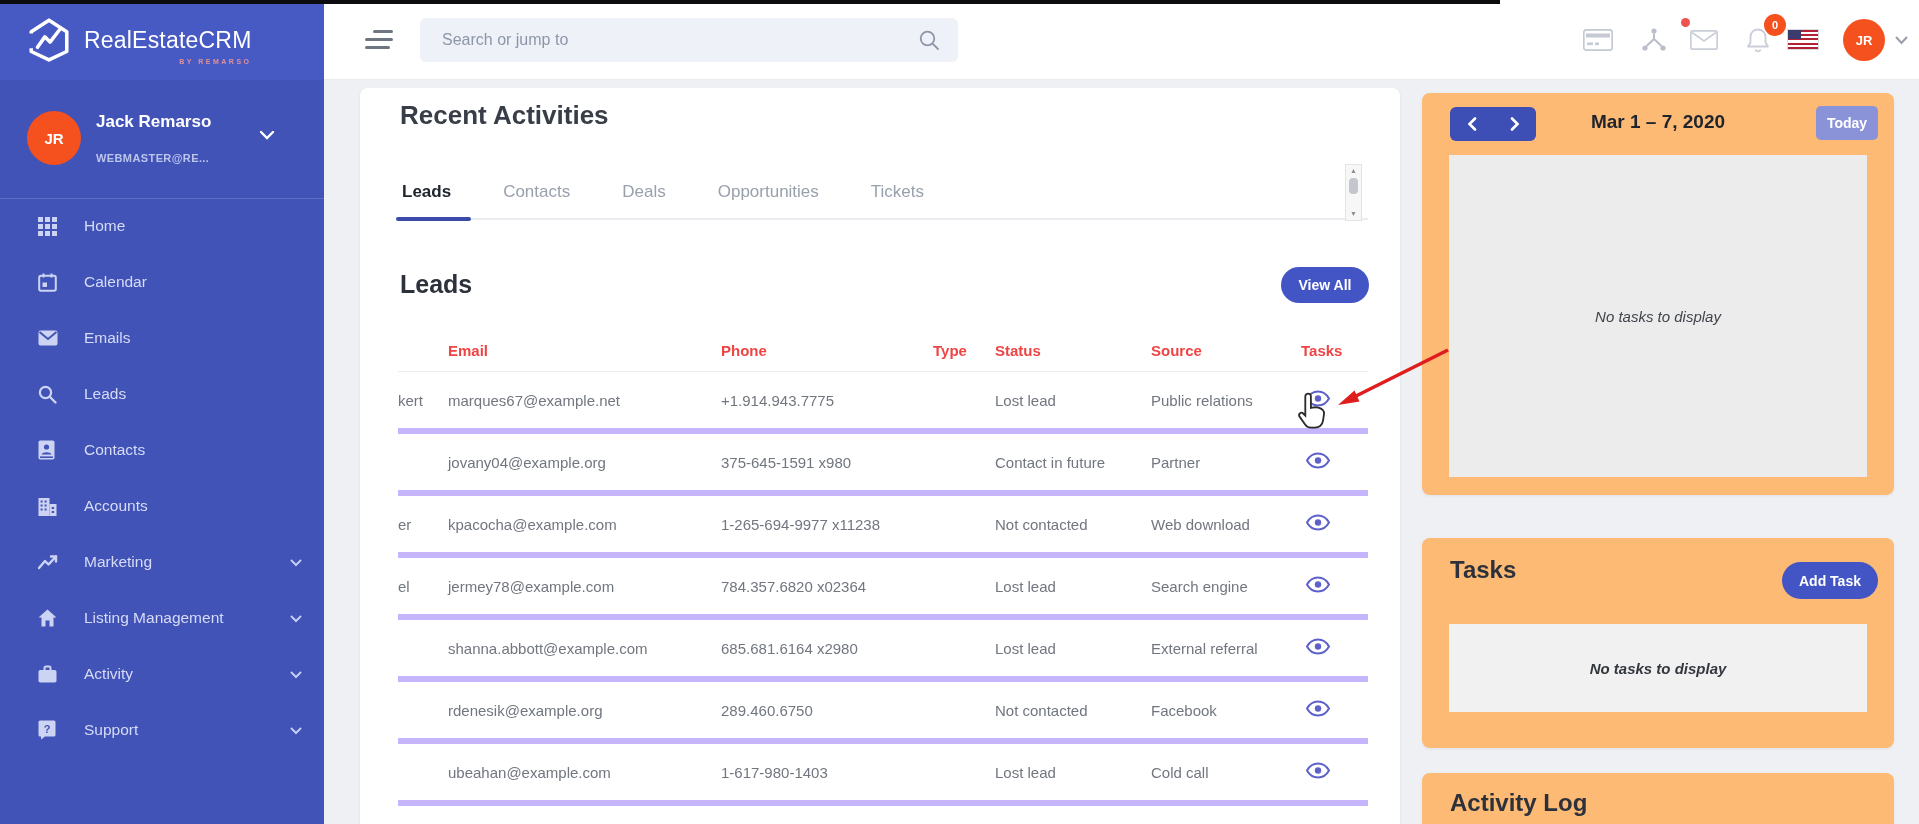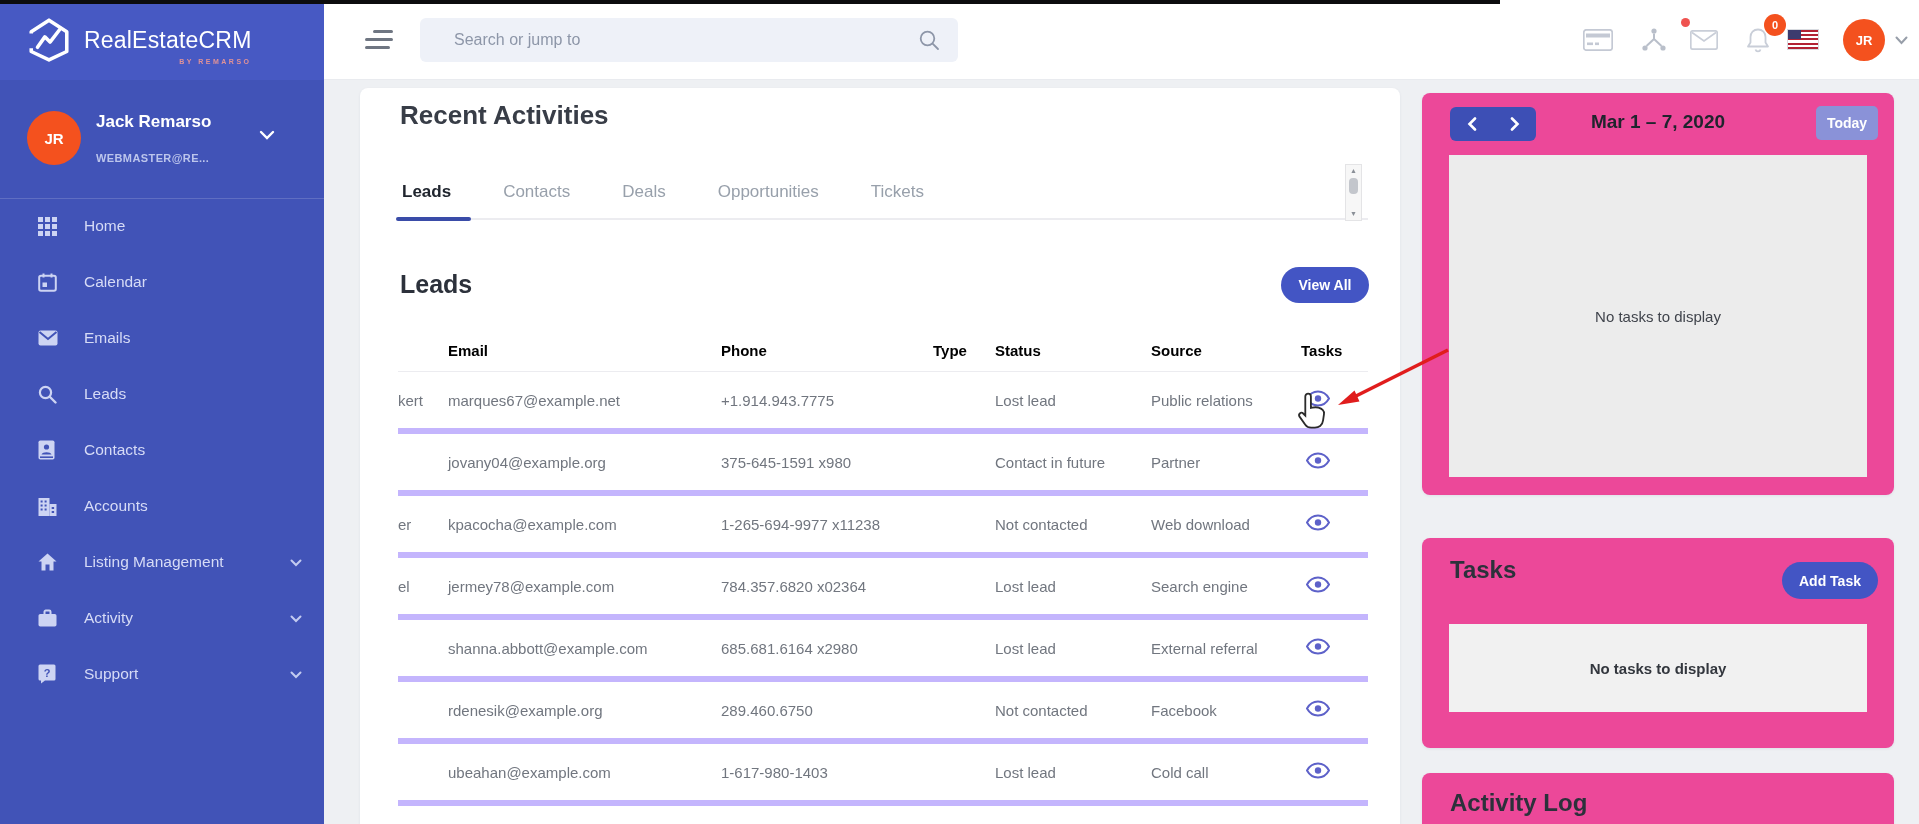--- a/index.html
+++ b/index.html
@@ -36,21 +36,21 @@
   
   .topbar { position:absolute; left:324px; top:0; width:1595px; height:80px; background:#fff;
             border-bottom:1px solid #e9ebef; z-index:30; }
   .hamburger { position:absolute; left:41px; top:29px; width:28px; height:22px; cursor:pointer; }
   .hamburger span { position:absolute; height:2.6px; background:#6f7682; border-radius:2px; }
   .hamburger .l1 { left:8px; right:0; top:1px; }
   .hamburger .l2 { left:0; right:0; top:9px; }
   .hamburger .l3 { left:0; right:3px; top:17px; }
   .search-box { position:absolute; left:96px; top:18px; width:538px; height:44px; background:#eef1f8;
                 border-radius:6px; display:flex; align-items:center; }
-  .search-box input { flex:1; border:none; outline:none; background:transparent; padding:0 34px;
+  .search-box input { flex:1; border:none; outline:none; background:transparent; padding:0 22px;
                       font-size:16px; color:#4b5260; font-family:"Liberation Sans", sans-serif; }
   .search-box input::placeholder { color:#8d96a8; }
   .search-ic { margin-right:18px; }
   .tb-ic { position:absolute; top:24px; width:32px; height:32px; display:flex; align-items:center;
            justify-content:center; cursor:pointer; }
   .dot-red { position:absolute; left:-7px; top:-6px; width:9px; height:9px; border-radius:50%; background:#ef5350; }
   .badge { position:absolute; right:-12px; top:-10px; min-width:22px; height:22px; border-radius:11px;
            background:#f4511e; color:#fff; font-size:11px; font-weight:700; display:flex;
            align-items:center; justify-content:center; }
   .flag { position:absolute; left:1464px; top:30px; width:30px; height:19px; cursor:pointer;
@@ -76,44 +76,44 @@
   .mini-scrollbar .arr { font-size:7px; color:#8a8f97; line-height:11px; }
   .mini-scrollbar .thumb { width:9px; height:16px; background:#c3c6cc; border-radius:4px; margin-top:2px; }
   .section-head { position:absolute; left:40px; top:182px; font-size:25px; font-weight:800; color:#2c313b; }
   .view-all-btn { position:absolute; left:921px; top:179px; width:88px; height:36px; border:none;
                   border-radius:18px; background:#4355c4; color:#fff; font-size:14px; font-weight:700;
                   cursor:pointer; font-family:"Liberation Sans", sans-serif; }
 
   .leads-table { position:absolute; left:38px; top:242px; width:970px; }
   .t-row { display:grid; grid-template-columns:50px 273px 212px 62px 156px 150px 67px; align-items:center; }
   .t-head { height:42px; border-bottom:1px solid #ececf0; }
-  .t-head span { font-size:15px; font-weight:700; color:#000000; }
+  .t-head span { font-size:15px; font-weight:700; color:#ef4444; }
   .t-body .t-row { height:62px; border-bottom:6px solid #c4b5fd; font-size:15px; color:#71767f; }
   .cell-frag { overflow:visible; white-space:nowrap; }
   .eye-btn { width:34px; height:26px; border:none; background:transparent; cursor:pointer; padding:0; }
 
   
   .annot-arrow { position:absolute; left:1330px; top:344px; z-index:55; pointer-events:none; }
   .annot-cursor { position:absolute; left:1296px; top:392px; z-index:56; pointer-events:none; }
 
   
-  .card { position:absolute; background:#ec4899; border-radius:8px; box-shadow:0 1px 3px rgba(30,40,90,.07); }
+  .card { position:absolute; background:#fdba74; border-radius:8px; box-shadow:0 1px 3px rgba(30,40,90,.07); }
   .cal-card { left:1422px; top:93px; width:472px; height:402px; }
   .cal-nav { position:absolute; left:28px; top:14px; width:86px; height:34px; background:#3d4fb5;
              border-radius:6px; display:flex; cursor:pointer; }
   .cal-nav .half { flex:1; display:flex; align-items:center; justify-content:center; color:#fff;
                    font-size:15px; font-weight:700; }
   .cal-title { position:absolute; left:0; right:0; top:18px; text-align:center; font-size:19px;
                font-weight:800; color:#20242d; }
   .today-btn { position:absolute; right:16px; top:13px; width:62px; height:34px; border:none;
                border-radius:5px; background:#8a92d8; color:#fff; font-size:14px; font-weight:700;
                cursor:pointer; font-family:"Liberation Sans", sans-serif; }
   .cal-body { position:absolute; left:27px; right:27px; top:62px; height:322px; background:#ececec;
               display:flex; align-items:center; justify-content:center; }
-  .empty-msg { font-size:15px; color:#40444c; }
+  .empty-msg { font-size:15px; color:#40444c;font-style:italic; }
 
   .tasks-card { left:1422px; top:538px; width:472px; height:210px; }
   .tasks-title { position:absolute; left:28px; top:18px; font-size:24px; font-weight:800; color:#2c313b; }
   .add-task-btn { position:absolute; right:16px; top:24px; width:96px; height:37px; border:none;
                   border-radius:19px; background:#4355c4; color:#fff; font-size:14px; font-weight:700;
                   cursor:pointer; font-family:"Liberation Sans", sans-serif; }
   .tasks-body { position:absolute; left:27px; right:27px; top:86px; height:88px; background:#f1f1f1;
                 display:flex; align-items:center; justify-content:center; }
   .tasks-body .empty-msg { font-weight:700; color:#33373e; }
 
@@ -225,20 +225,32 @@
                 <rect x="6.6" y="11.5" width="2" height="2"></rect>
               <rect x="13.7" y="10" width="2.4" height="2"></rect>
                 <rect x="13.7" y="14" width="2.4" height="2"></rect>
             </g>
           </svg>
         </span>
         <span class="nav-label">Accounts</span>
       </div>
       <div class="nav-item">
         <span class="nav-ic">
+          <svg width="20" height="15" viewBox="0 0 20 15">
+            <polyline points="1,13 7,6 10.5,9.5 18,1.5" fill="none" stroke="#cdd4f3" stroke-width="2.4" stroke-linecap="round" stroke-linejoin="round"></polyline>
+            <polyline points="13,1.5 18,1.5 18,6.5" fill="none" stroke="#cdd4f3" stroke-width="2.4" stroke-linecap="round" stroke-linejoin="round"></polyline>
+          </svg>
+        </span>
+        <span class="nav-label">Marketing</span>
+        <svg class="nav-chev" width="12" height="8" viewBox="0 0 12 8">
+          <polyline points="1.5,1.5 6,6 10.5,1.5" fill="none" stroke="#c3cbf0" stroke-width="2" stroke-linecap="round"></polyline>
+          </svg>
+      </div>
+      <div class="nav-item">
+        <span class="nav-ic">
           <svg width="19" height="18" viewBox="0 0 19 18">
             <path d="M9.5 0.5 L18.5 8.5 H15.5 V17.5 H11.5 V11.5 H7.5 V17.5 H3.5 V8.5 H0.5 Z" fill="#cdd4f3"></path>
           </svg>
         </span>
         <span class="nav-label">Listing Management</span>
         <svg class="nav-chev" width="12" height="8" viewBox="0 0 12 8">
           <polyline points="1.5,1.5 6,6 10.5,1.5" fill="none" stroke="#c3cbf0" stroke-width="2" stroke-linecap="round"></polyline>
           </svg>
       </div>
       <div class="nav-item">

